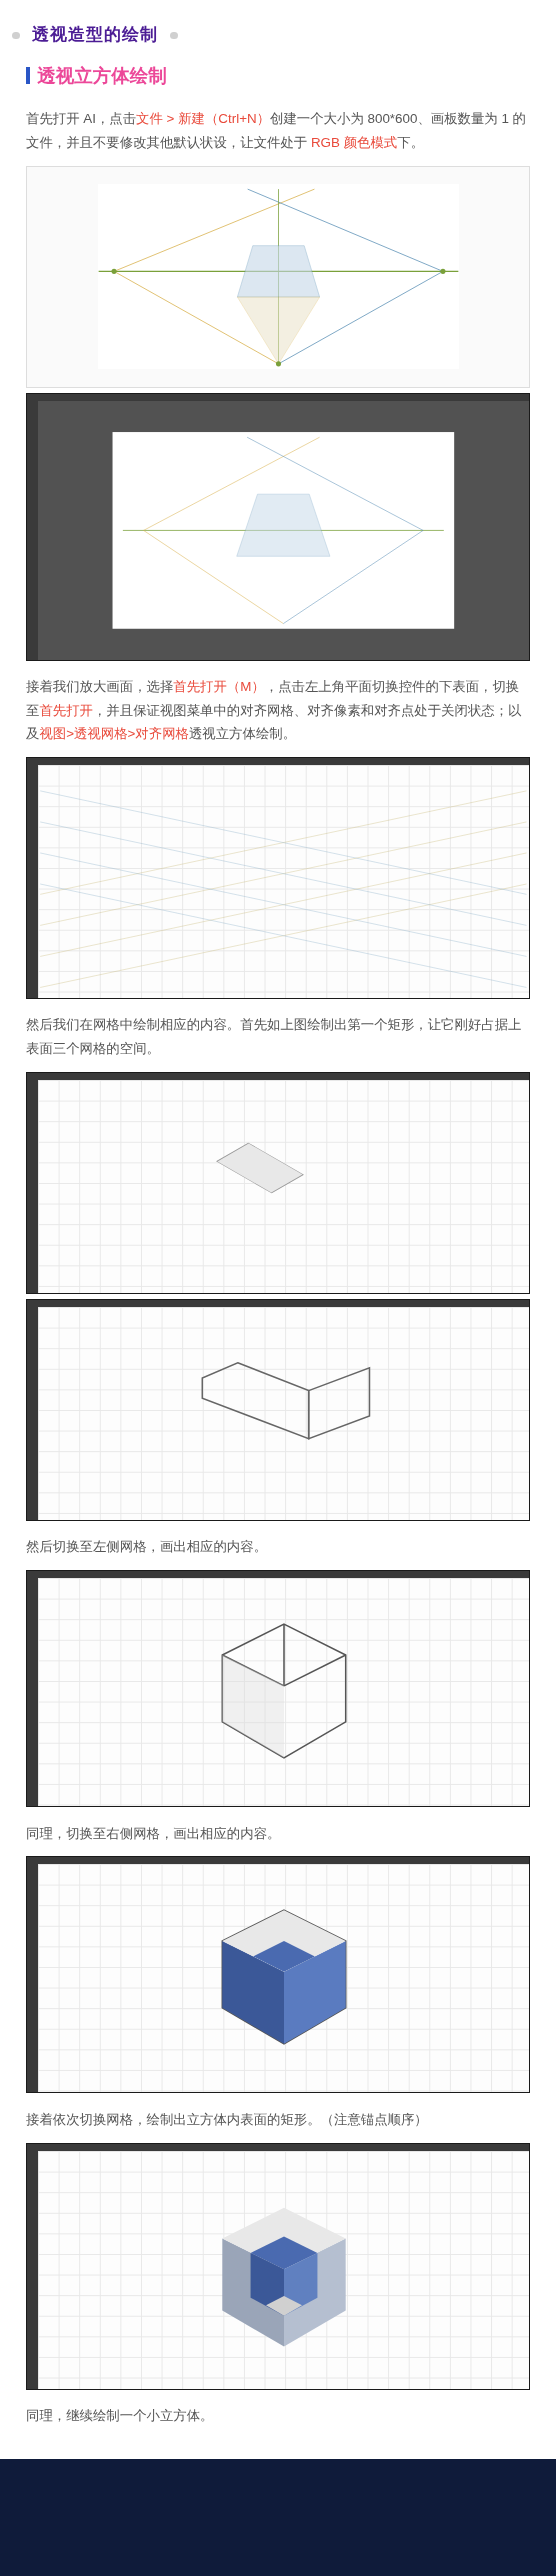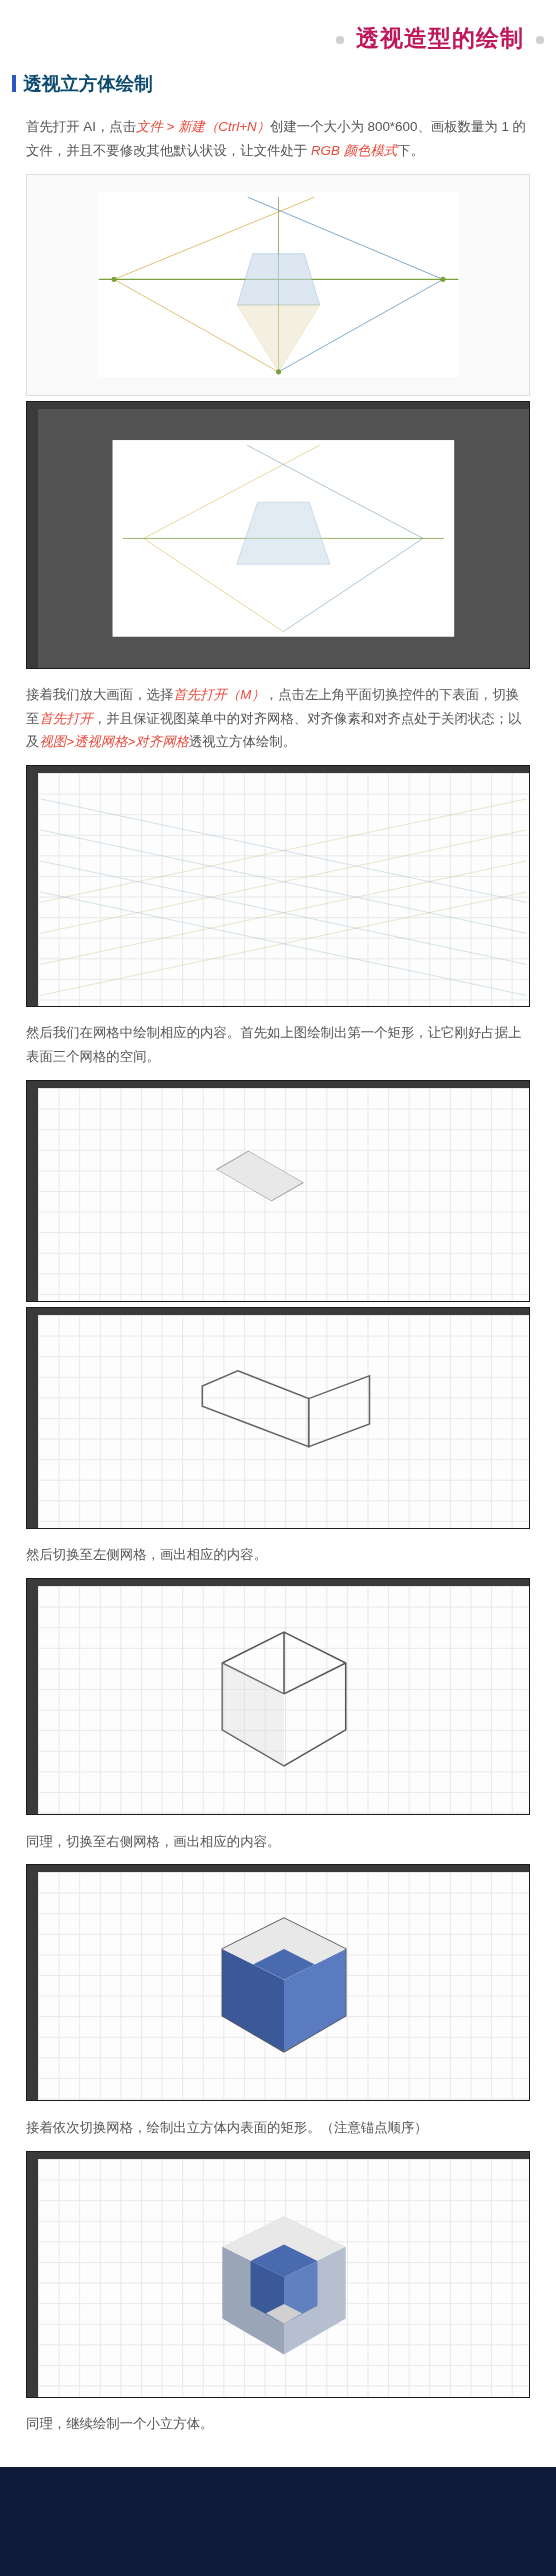--- a/index.html
+++ b/index.html
@@ -9,61 +9,61 @@
     width: 556px;
     margin: 0 auto;
     color: #333;
   }
   .container {
     background: #fff;
     width: 100%;
     padding-bottom: 20.6px;
   }
   .main-title {
-    text-align: right;
-    font-size: 23px;
+    text-align: left;
+    font-size: 17px;
     font-weight: 700;
-    color: #be185d;
+    color: #4c1d95;
     padding: 23px 0 20.6px;
     letter-spacing: 1px;
   }
   .main-title::before,
   .main-title::after {
     content: '';
     display: inline-block;
     width: 7.2px;
     height: 7.2px;
     border-radius: 50%;
     background: #d0d0d0;
     margin: 0 12.4px;
     vertical-align: middle;
   }
   .section-title {
     font-size: 18.5px;
     font-weight: 700;
-    color: #0c4a6e;
-    padding: 0 12px 13px;
+    color: #ec4899;
+    padding: 0 26px 13px;
     line-height: 1;
   }
   .section-title::before {
     content: '';
     display: inline-block;
     width: 4.1px;
     height: 17.5px;
     background: #2a56c6;
     margin-right: 7.2px;
     vertical-align: -2.6px;
   }
   .step-text {
     font-size: 13.4px;
     line-height: 1.75;
     color: #555;
     padding: 9.3px 26px 11.3px;
   }
-  .hl-red { color: #e94a3b; font-style: italic; }
+  .hl-red { color: #e94a3b; }
   .figure {
     margin: 0 26px 5.2px;
     background: #f5f5f5;
     border: 0.5px solid #ddd;
     display: flex;
     align-items: center;
     justify-content: center;
     position: relative;
   }
   .fig-dark {

